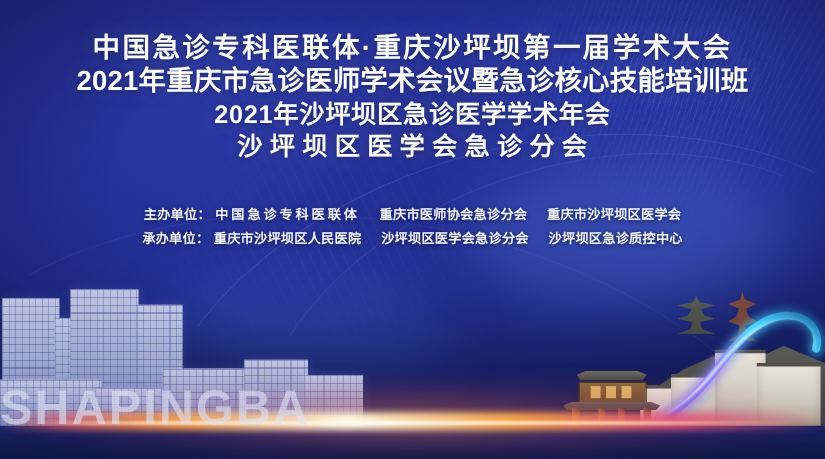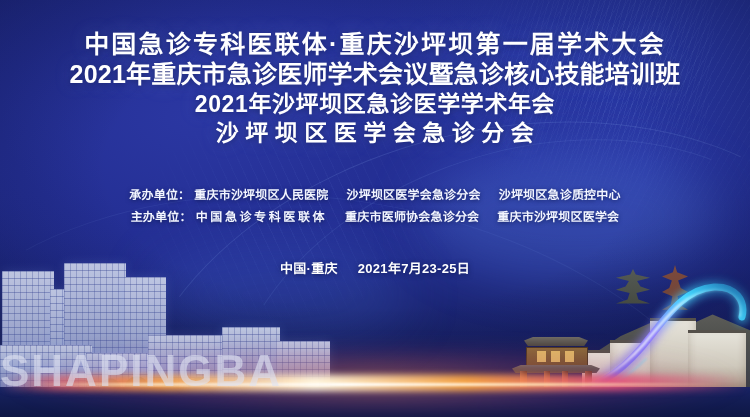--- a/index.html
+++ b/index.html
@@ -437,25 +437,22 @@
 
     <div class="title-group">
       <div class="t-line t1">中国急诊专科医联体·重庆沙坪坝第一届学术大会</div>
       <div class="t-line t2">2021年重庆市急诊医师学术会议暨急诊核心技能培训班</div>
       <div class="t-line t3">2021年沙坪坝区急诊医学学术年会</div>
       <div class="t-line t4">沙坪坝区医学会急诊分会</div>
     </div>
 
     <div class="orgs">
       <div class="org-line">
+        <span class="seg label">主办单位：</span><span class="seg spaced">中国急诊专科医联体</span><span class="seg">重庆市医师协会急诊分会</span><span class="seg">重庆市沙坪坝区医学会</span>
+      </div>
+      <div class="org-line">
         <span class="seg label">承办单位：</span><span class="seg">重庆市沙坪坝区人民医院</span><span class="seg">沙坪坝区医学会急诊分会</span><span class="seg">沙坪坝区急诊质控中心</span>
       </div>
-      <div class="org-line">
-        <span class="seg label">主办单位：</span><span class="seg spaced">中国急诊专科医联体</span><span class="seg">重庆市医师协会急诊分会</span><span class="seg">重庆市沙坪坝区医学会</span>
-      </div>
     </div>
 
-    <div class="datebar">
-      <span class="place">中国·重庆</span><span>2021年7月23-25日</span>
-    </div>
 
   </div>
 </div>
 
 </body></html>

